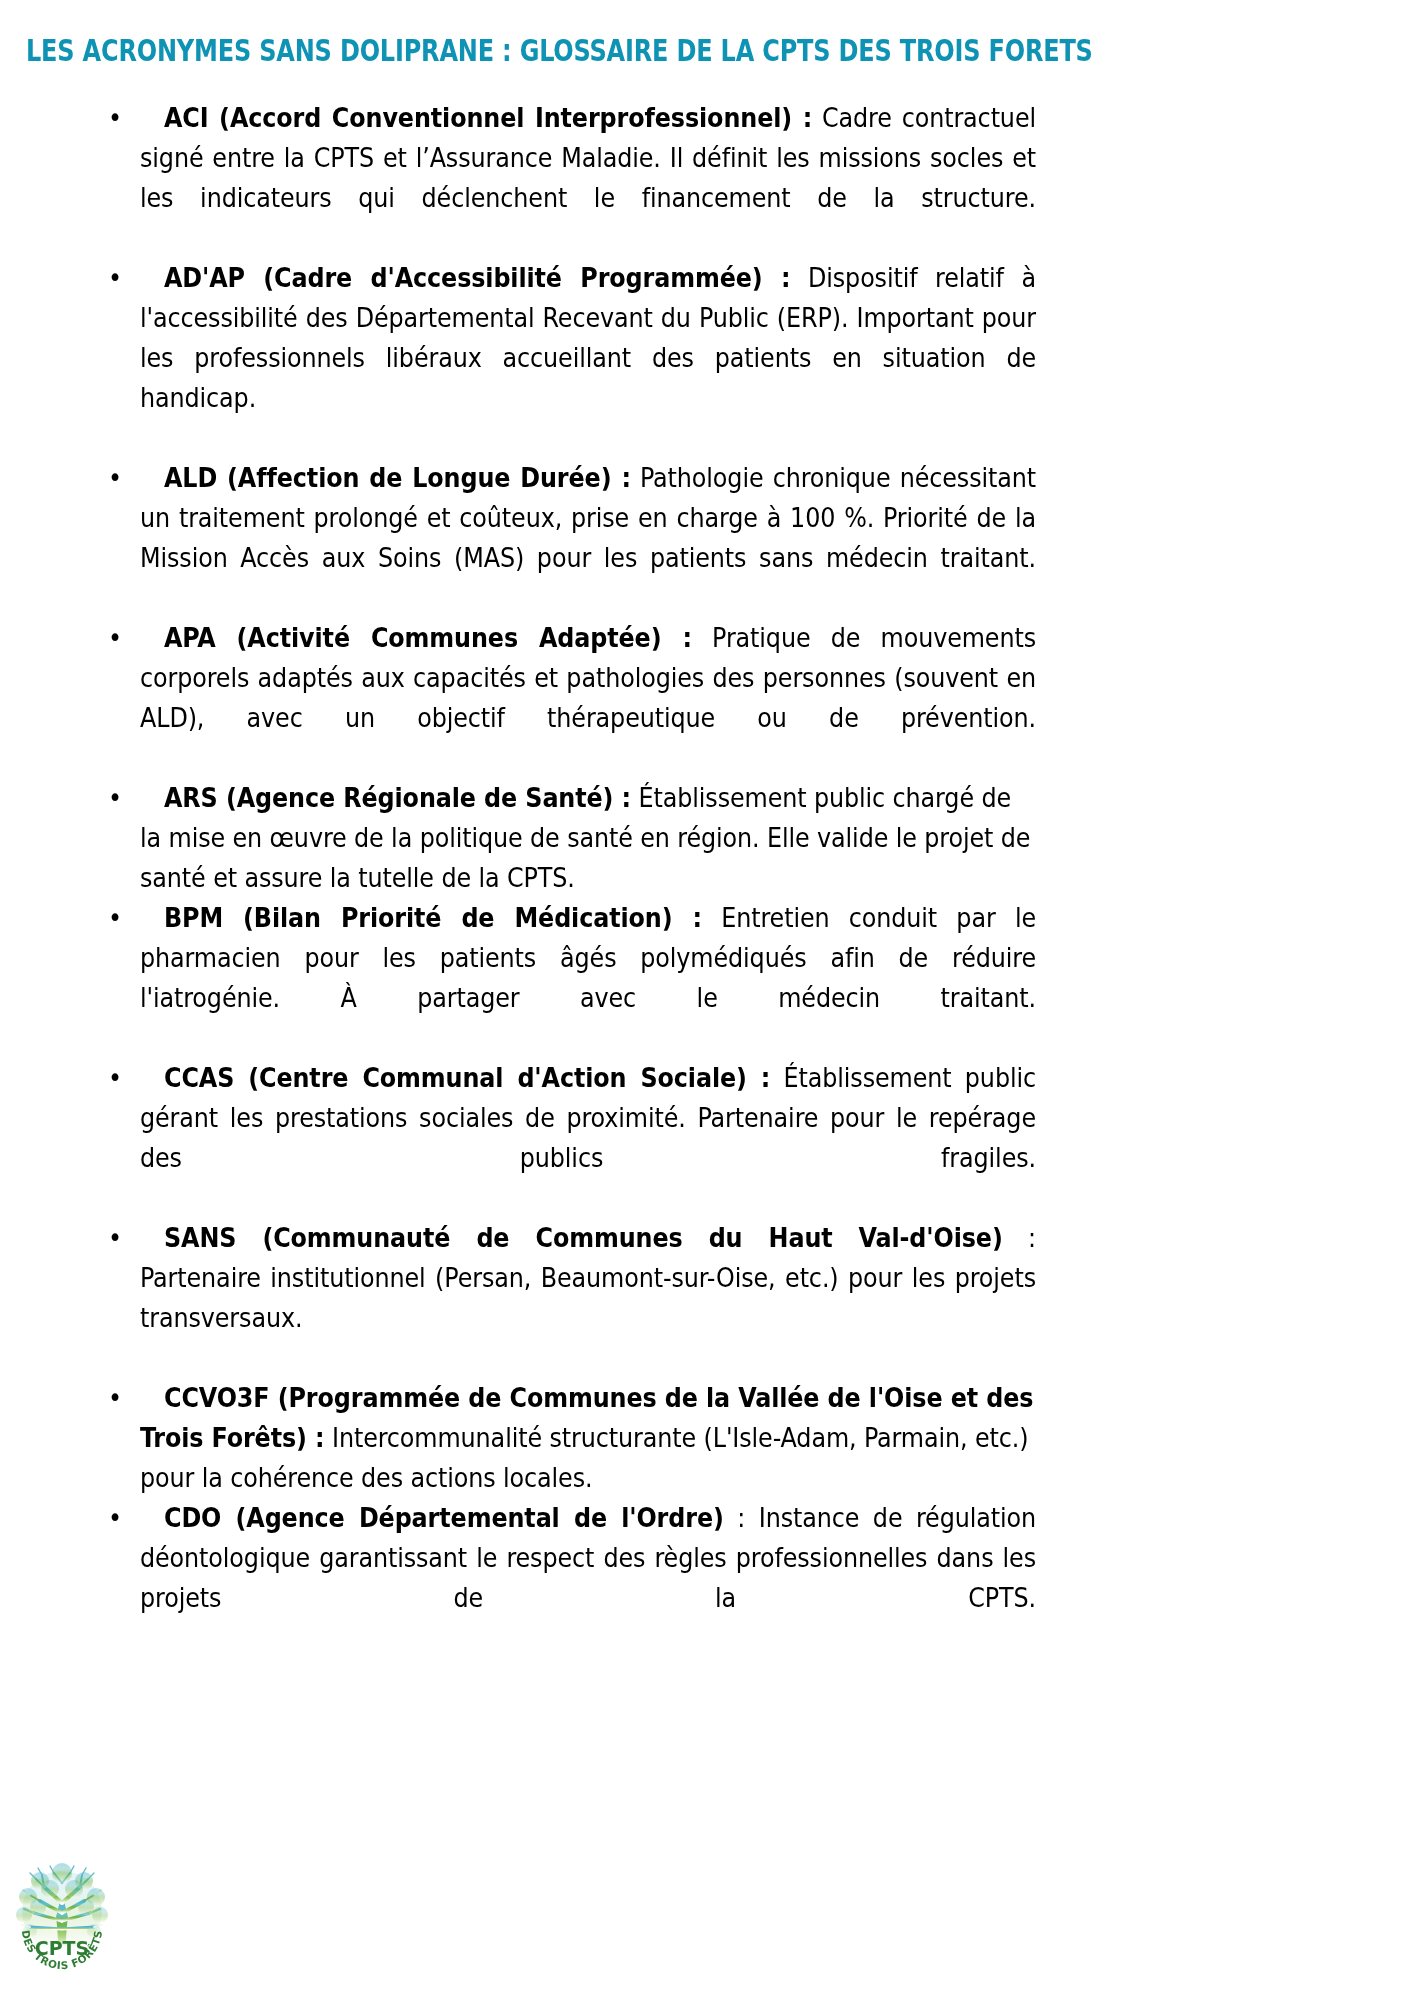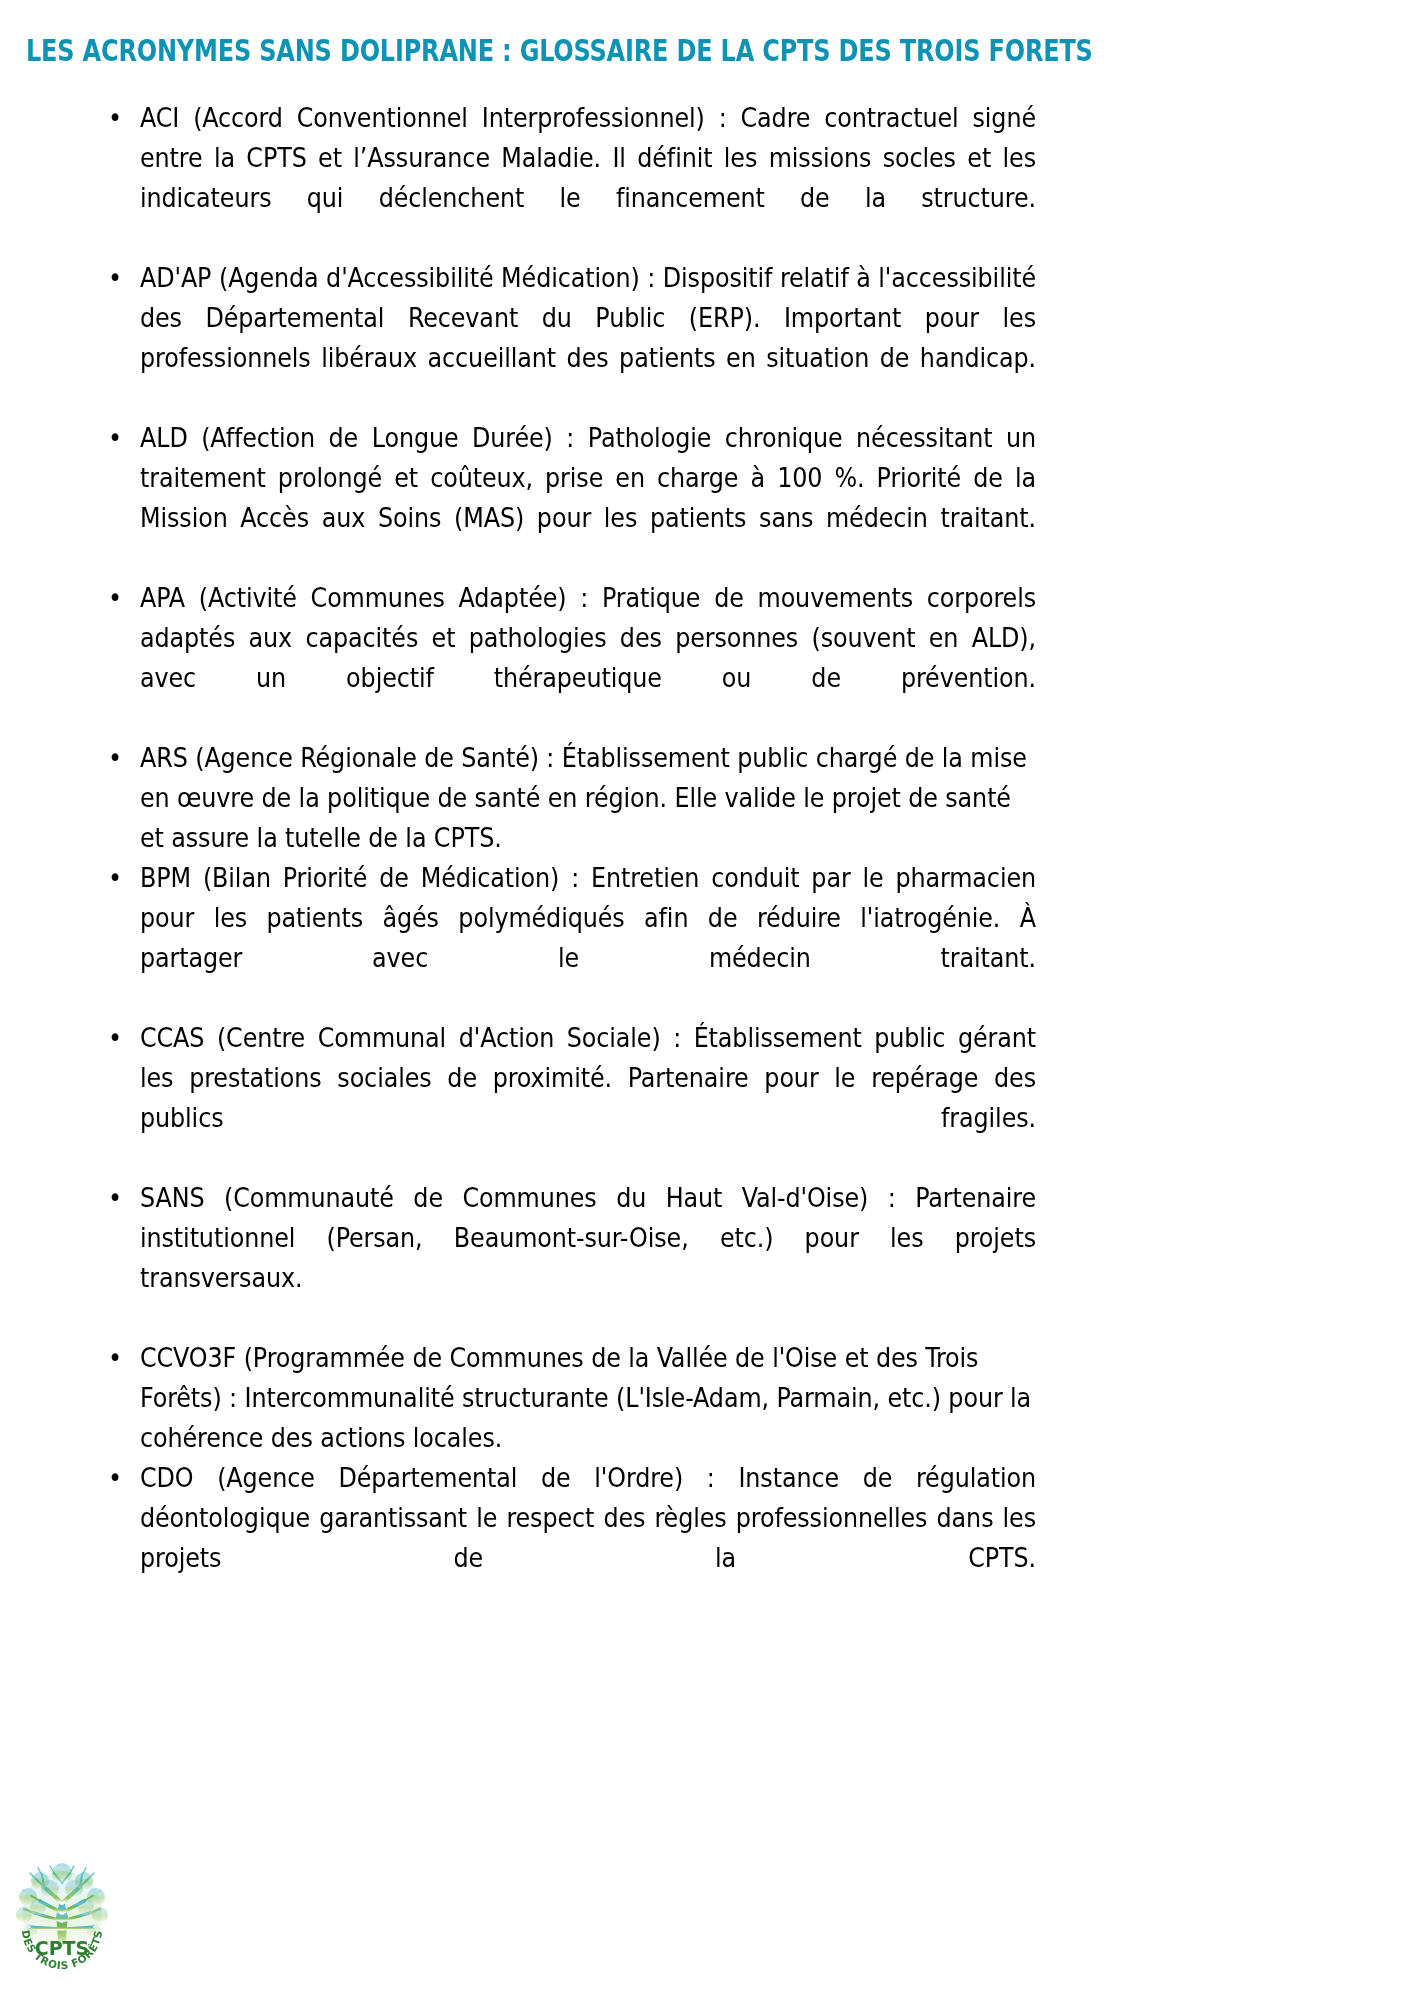--- a/index.html
+++ b/index.html
@@ -60,21 +60,22 @@
   .entry .bullet {
     position: absolute;
     left: 12px;
     top: 0;
     width: 14px;
     line-height: 40px;
     font-size: 26.5px;
     color: #000000;
   }
   .entry .term {
-    font-weight: normal;
+    font-weight: bold;
+    margin-left: 24px;
   }
   .entry .def {
     font-weight: normal;
   }
   
   .entry::after {
     content: "";
     display: inline-block;
     width: 100%;
   }
@@ -107,21 +108,21 @@
 
   <div class="doc-title">LES ACRONYMES SANS DOLIPRANE : GLOSSAIRE DE LA CPTS DES TROIS FORETS</div>
 
   <ul class="glossary">
 
     <li class="entry">
       <span class="bullet">•</span><span class="term">ACI (Accord Conventionnel Interprofessionnel) :</span><span class="def"> Cadre contractuel signé entre la CPTS et l’Assurance Maladie. Il définit les missions socles et les indicateurs qui déclenchent le financement de la structure.</span>
     </li>
 
     <li class="entry">
-      <span class="bullet">•</span><span class="term">AD'AP (Agenda d'Accessibilité Médication) :</span><span class="def"> Dispositif relatif à l'accessibilité des Départemental Recevant du Public (ERP). Important pour les professionnels libéraux accueillant des patients en situation de handicap.</span>
+      <span class="bullet">•</span><span class="term">AD'AP (Cadre d'Accessibilité Programmée) :</span><span class="def"> Dispositif relatif à l'accessibilité des Départemental Recevant du Public (ERP). Important pour les professionnels libéraux accueillant des patients en situation de handicap.</span>
     </li>
 
     <li class="entry">
       <span class="bullet">•</span><span class="term">ALD (Affection de Longue Durée) :</span><span class="def"> Pathologie chronique nécessitant un traitement prolongé et coûteux, prise en charge à 100 %. Priorité de la Mission Accès aux Soins (MAS) pour les patients sans médecin traitant.</span>
     </li>
 
     <li class="entry">
       <span class="bullet">•</span><span class="term">APA (Activité Communes Adaptée) :</span><span class="def"> Pratique de mouvements corporels adaptés aux capacités et pathologies des personnes (souvent en ALD), avec un objectif thérapeutique ou de prévention.</span>
     </li>
 

